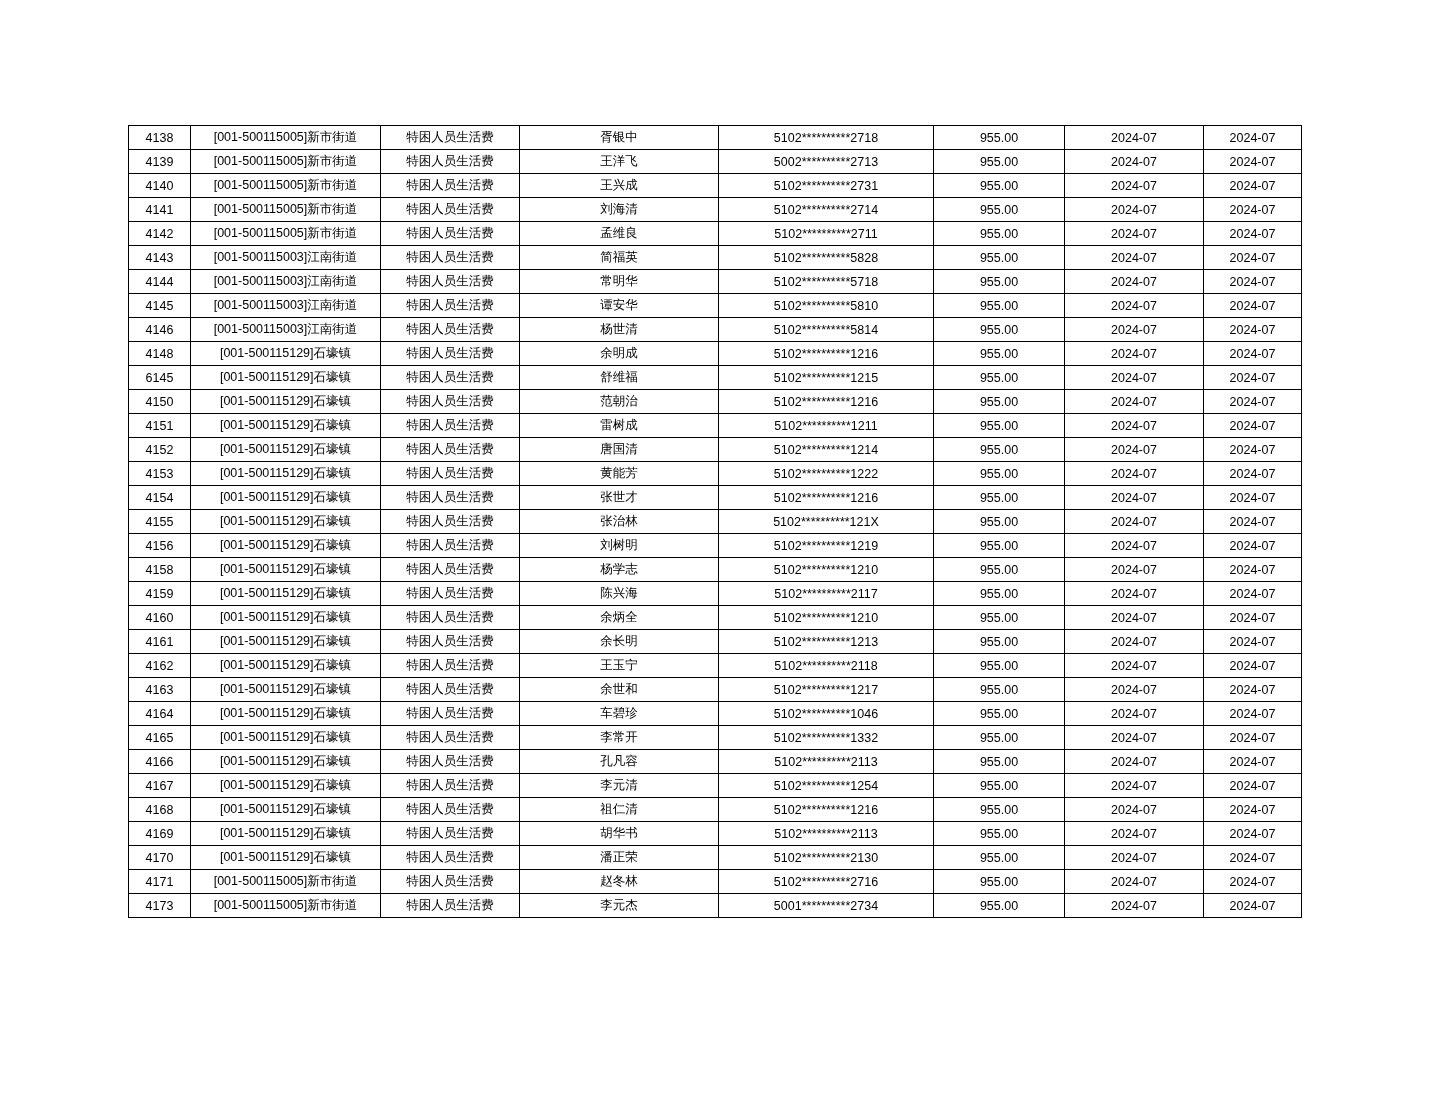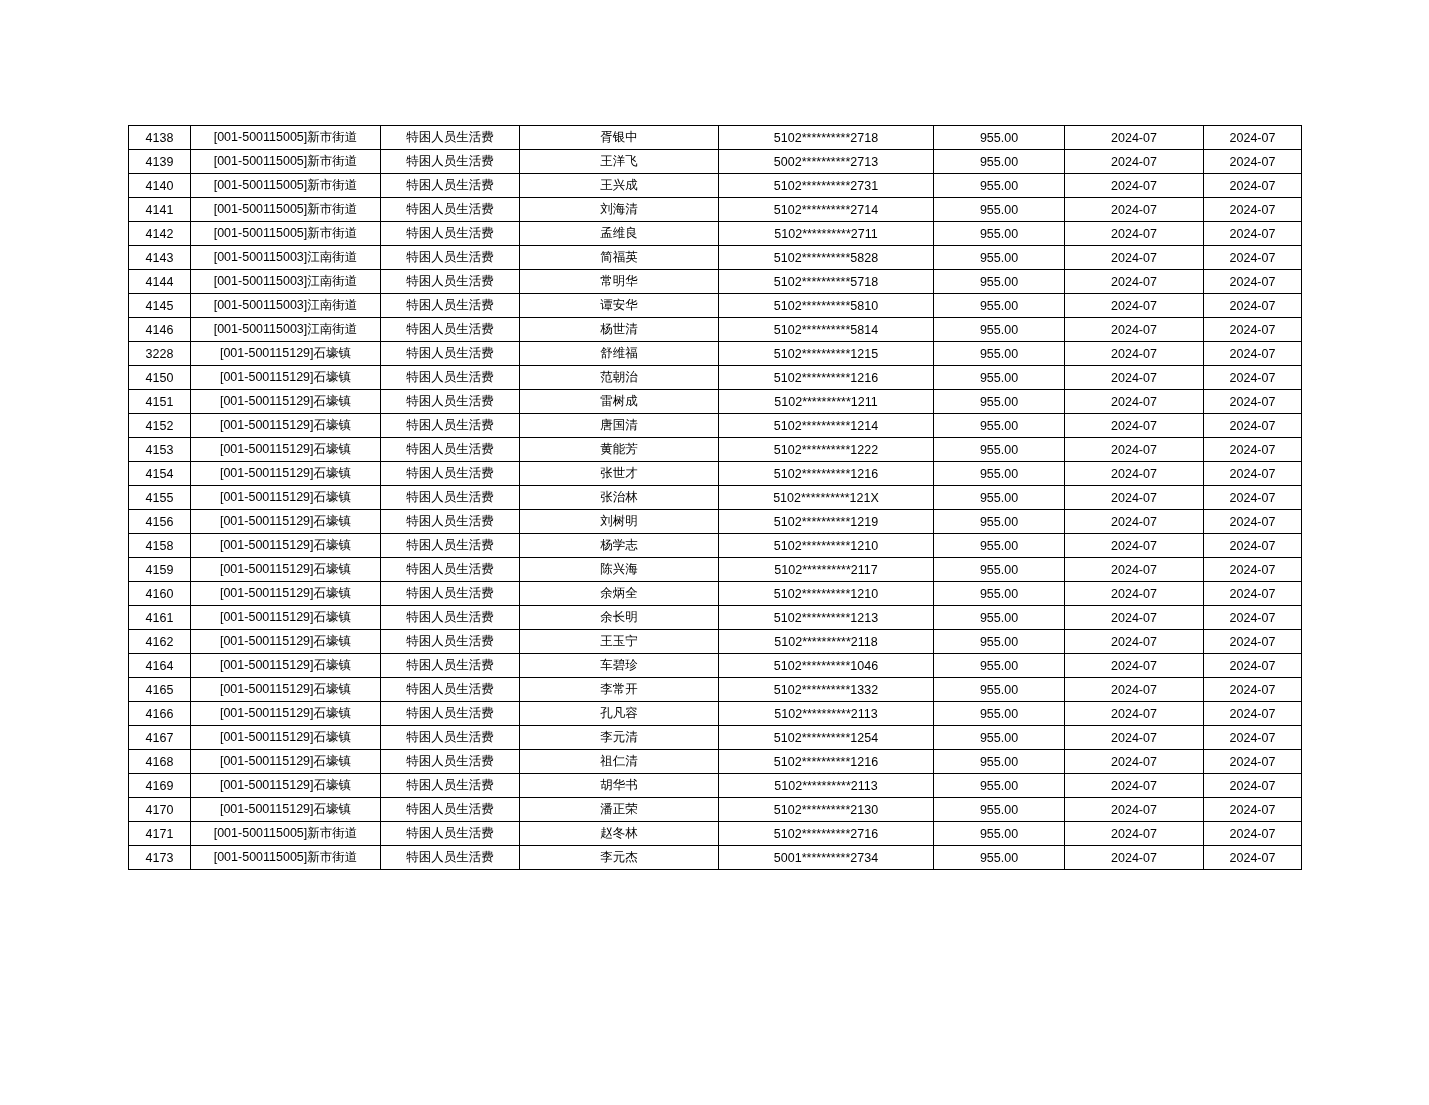--- a/index.html
+++ b/index.html
@@ -147,21 +147,31 @@
           <td>4146</td>
           <td class="org">[001-500115003]江南街道</td>
           <td>特困人员生活费</td>
           <td>杨世清</td>
           <td>5102**********5814</td>
           <td class="amount">955.00</td>
           <td>2024-07</td>
           <td>2024-07</td>
         </tr>
         <tr>
-          <td>3228</td>
+          <td>4148</td>
+          <td class="org">[001-500115129]石壕镇</td>
+          <td>特困人员生活费</td>
+          <td>余明成</td>
+          <td>5102**********1216</td>
+          <td class="amount">955.00</td>
+          <td>2024-07</td>
+          <td>2024-07</td>
+        </tr>
+        <tr>
+          <td>6145</td>
           <td class="org">[001-500115129]石壕镇</td>
           <td>特困人员生活费</td>
           <td>舒维福</td>
           <td>5102**********1215</td>
           <td class="amount">955.00</td>
           <td>2024-07</td>
           <td>2024-07</td>
         </tr>
         <tr>
           <td>4150</td>
@@ -272,20 +282,30 @@
           <td class="amount">955.00</td>
           <td>2024-07</td>
           <td>2024-07</td>
         </tr>
         <tr>
           <td>4162</td>
           <td class="org">[001-500115129]石壕镇</td>
           <td>特困人员生活费</td>
           <td>王玉宁</td>
           <td>5102**********2118</td>
+          <td class="amount">955.00</td>
+          <td>2024-07</td>
+          <td>2024-07</td>
+        </tr>
+        <tr>
+          <td>4163</td>
+          <td class="org">[001-500115129]石壕镇</td>
+          <td>特困人员生活费</td>
+          <td>余世和</td>
+          <td>5102**********1217</td>
           <td class="amount">955.00</td>
           <td>2024-07</td>
           <td>2024-07</td>
         </tr>
         <tr>
           <td>4164</td>
           <td class="org">[001-500115129]石壕镇</td>
           <td>特困人员生活费</td>
           <td>车碧珍</td>
           <td>5102**********1046</td>

